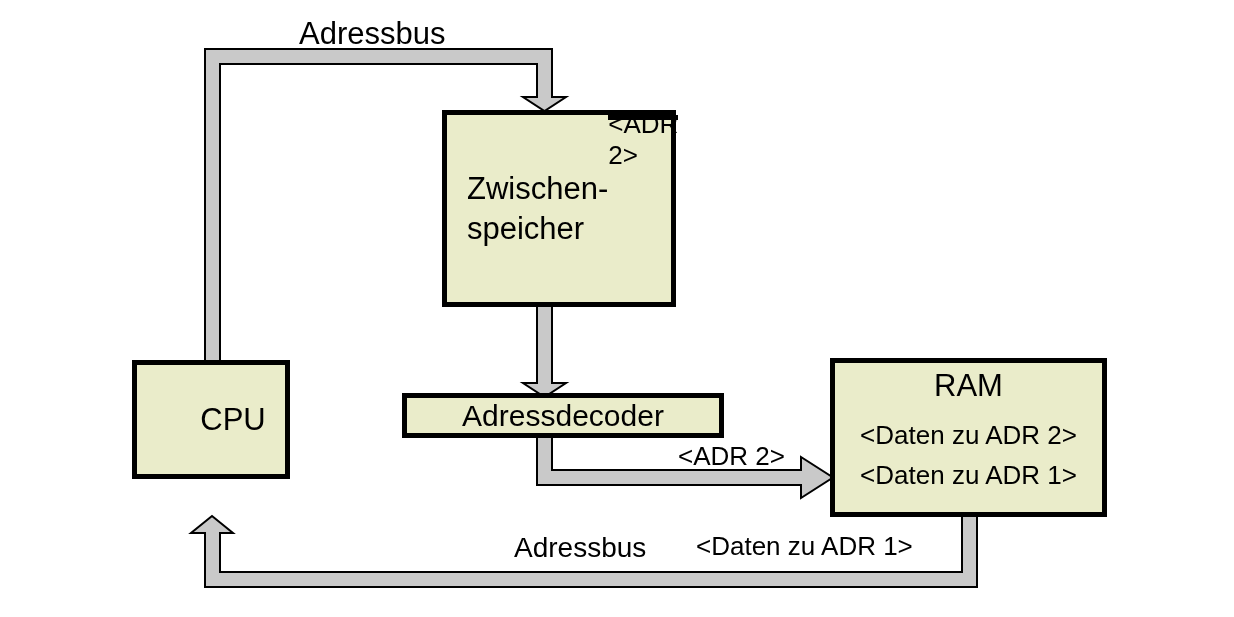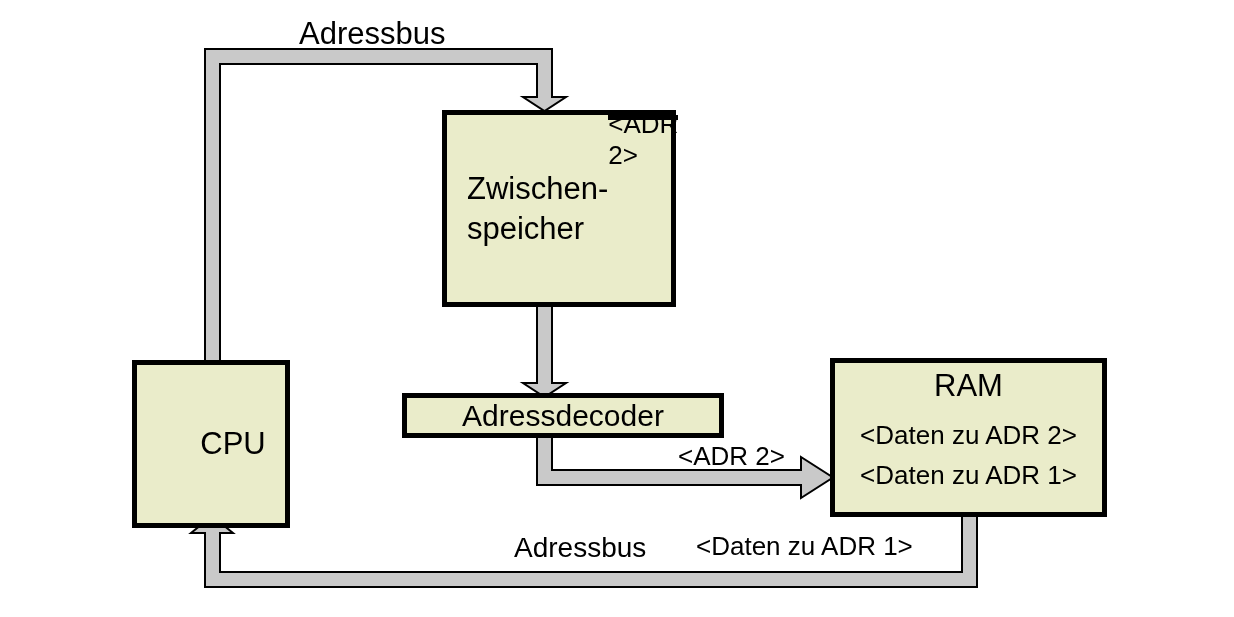--- a/index.html
+++ b/index.html
@@ -10,21 +10,21 @@
     color:#000; overflow:hidden;
   }
   svg.buses { position:absolute; left:0; top:0; z-index:1; }
   .bus { fill:var(--bus-fill,#c9c9c9); stroke:var(--outline,#000000); stroke-width:2; stroke-linejoin:miter; }
 
   .node {
     position:absolute; box-sizing:border-box; z-index:2;
     background:var(--box-fill,#eaecca);
     border:5px solid var(--outline,#000000);
   }
-  #cpu { left:132px; top:360px; width:158px; height:168px;
+  #cpu { left:132px; top:360px; width:158px; height:119px;
          display:flex; align-items:center; justify-content:center; font-size:31px;padding-left:44px; }
   #buffer { left:442px; top:110px; width:234px; height:197px;
             display:flex; flex-direction:row; }
   .buffer-top  { height:37px; border-bottom:5px solid var(--outline,#000000); }
   .buffer-mid  { flex:1; display:flex; flex-direction:column; justify-content:center;
                  padding-left:20px; font-size:31px; line-height:40px; }
   .buffer-slot { box-sizing:border-box; height:45px; border-top:5px solid var(--outline,#000000);
                  display:flex; align-items:center; justify-content:center; font-size:26px; }
   #decoder { left:402px; top:393px; width:322px; height:45px;
              display:flex; align-items:center; justify-content:center; font-size:30px; }

